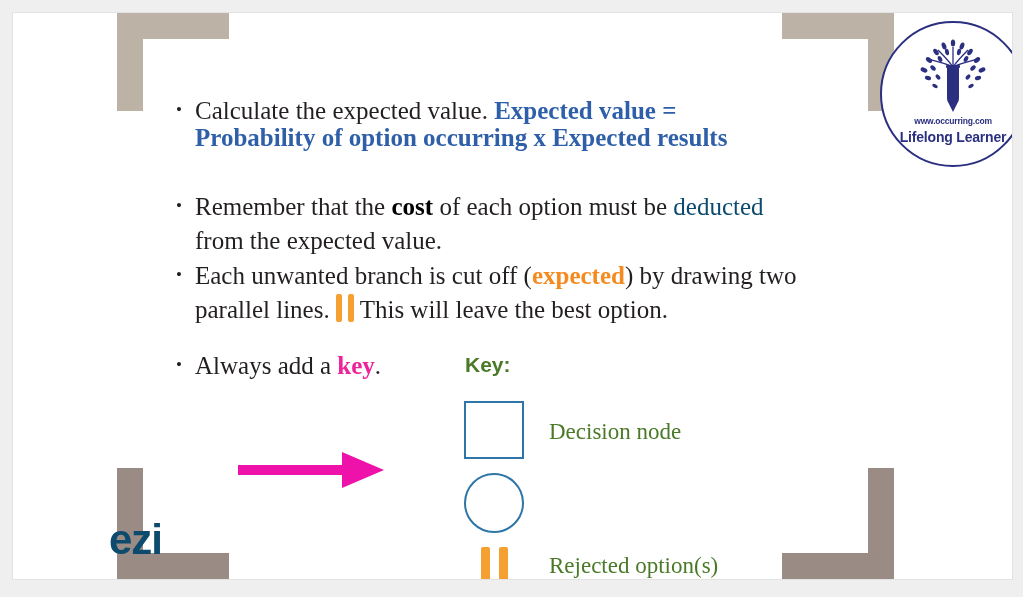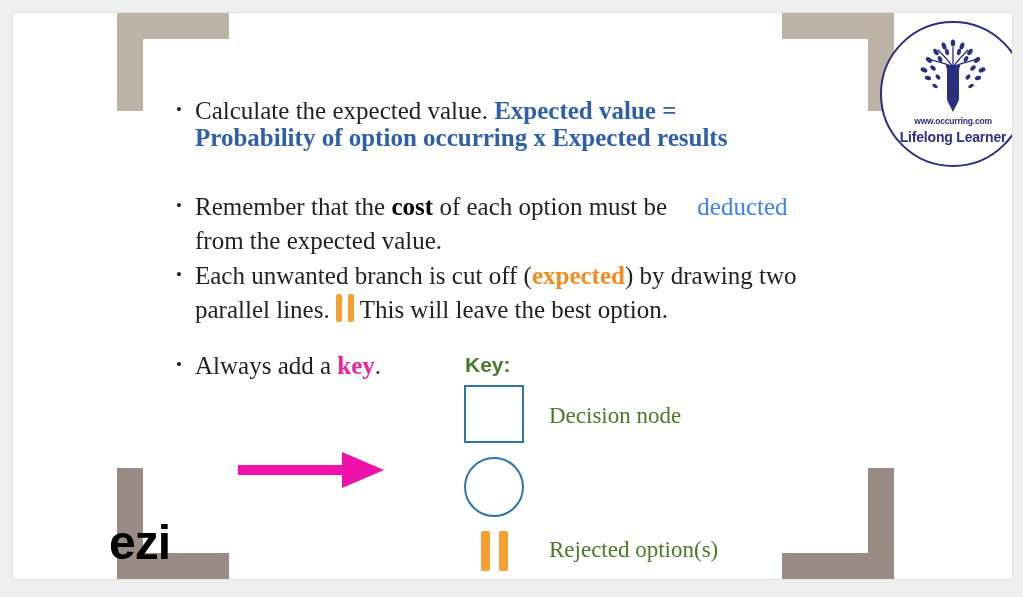--- a/index.html
+++ b/index.html
@@ -52,23 +52,23 @@
   
   #bracket-br-stem   { left: 855px; top: 455px; width: 26px; height: 111px; }
   #bracket-br-arm    { left: 769px; top: 540px; width: 112px; height: 26px; }
 
   
   #watermark {
     position: absolute;
     left: 96px;
     top: 506px;
     font-family: "Liberation Sans", sans-serif;
-    font-size: 48px;
+    font-size: 42px;
     font-weight: 700;
-    color: #000000;
+    color: #0c4a6e;
     letter-spacing: -1px;
     line-height: 1;
     user-select: none;
   }
 
   
   #logo-badge {
     position: absolute;
     left: 867px;
     top: 8px;
@@ -117,21 +117,21 @@
     content: "\2022";
     position: absolute;
     left: 3px;
     top: -1px;
     font-size: 17px;
     color: #231f20;
   }
   .nobullet { padding-left: 22px; }
 
   .em-blue-bold { color: #2e5fa8; font-weight: 700; }
-  .em-blue-light { color: #3b82f6; margin-left: 24px; }
+  .em-blue-light { color: #0c4a6e; }
   .em-orange { color: #f58a1f; font-weight: 700; }
   .em-magenta { color: #ee2299; font-weight: 700; }
   .em-black-bold { color: #000000; font-weight: 700; }
 
   
   .inline-bars {
     display: inline-block;
     vertical-align: -4px;
     margin: 0 6px;
   }
@@ -164,21 +164,21 @@
     position: absolute;
     left: 448px;
     top: 340px;
     width: 360px;
   }
   #key-title {
     font-family: "Liberation Sans", sans-serif;
     font-size: 21px;
     font-weight: 700;
     color: #4a7a28;
-    margin: 0 0 8px 4px;
+    margin: 0 0 24px 4px;
   }
   .key-row {
     position: relative;
     height: 66px;
   }
   .key-glyph {
     position: absolute;
     left: 0;
     top: 0;
     width: 66px;

